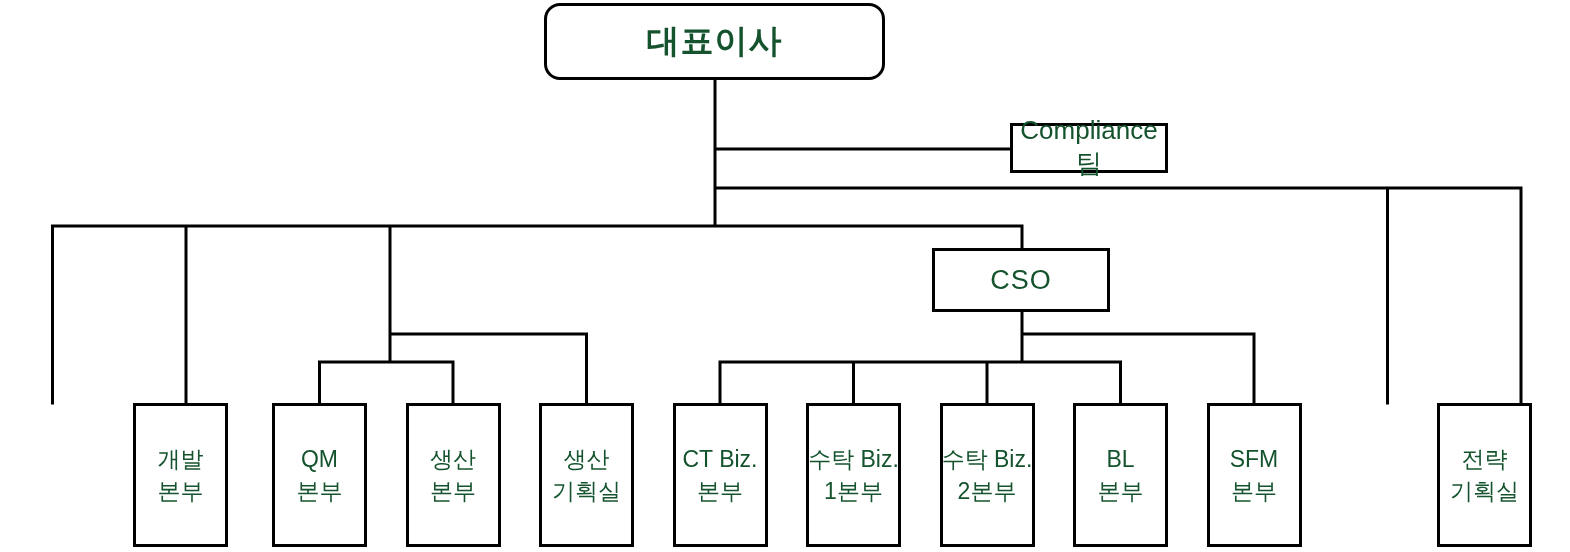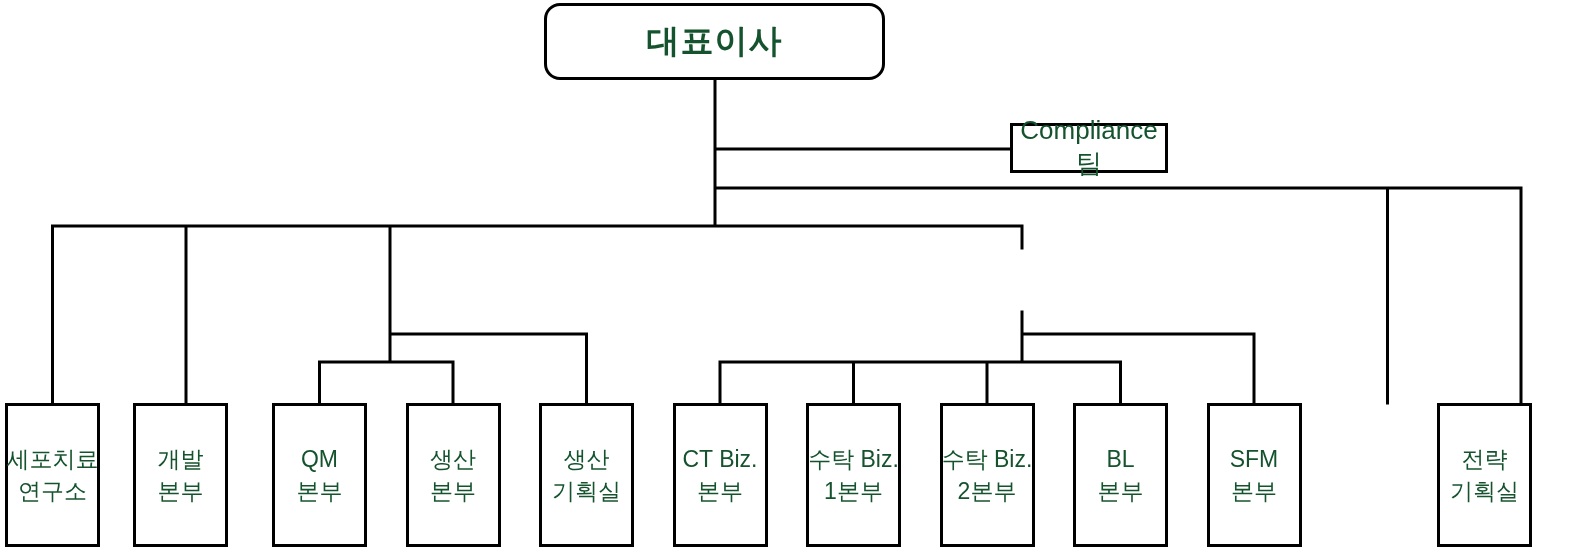--- a/index.html
+++ b/index.html
@@ -108,25 +108,24 @@
   </svg>
 
   <div class="node" id="ceo-box">
     <span>대표이사</span>
   </div>
 
   <div class="node" id="compliance-box">
     <span>Compliance팀</span>
   </div>
 
+  <div class="node" id="cso-box">
+    <span>CSO</span>
+  </div>
 
-  <div class="node dept-box" style="left:5px">
-    <span class="l">세포치료</span>
-    <span class="l">연구소</span>
-  </div>
 
   <div class="node dept-box" style="left:133px">
     <span class="l">개발</span>
     <span class="l">본부</span>
   </div>
 
   <div class="node dept-box" style="left:272px">
     <span class="l">QM</span>
     <span class="l">본부</span>
   </div>

